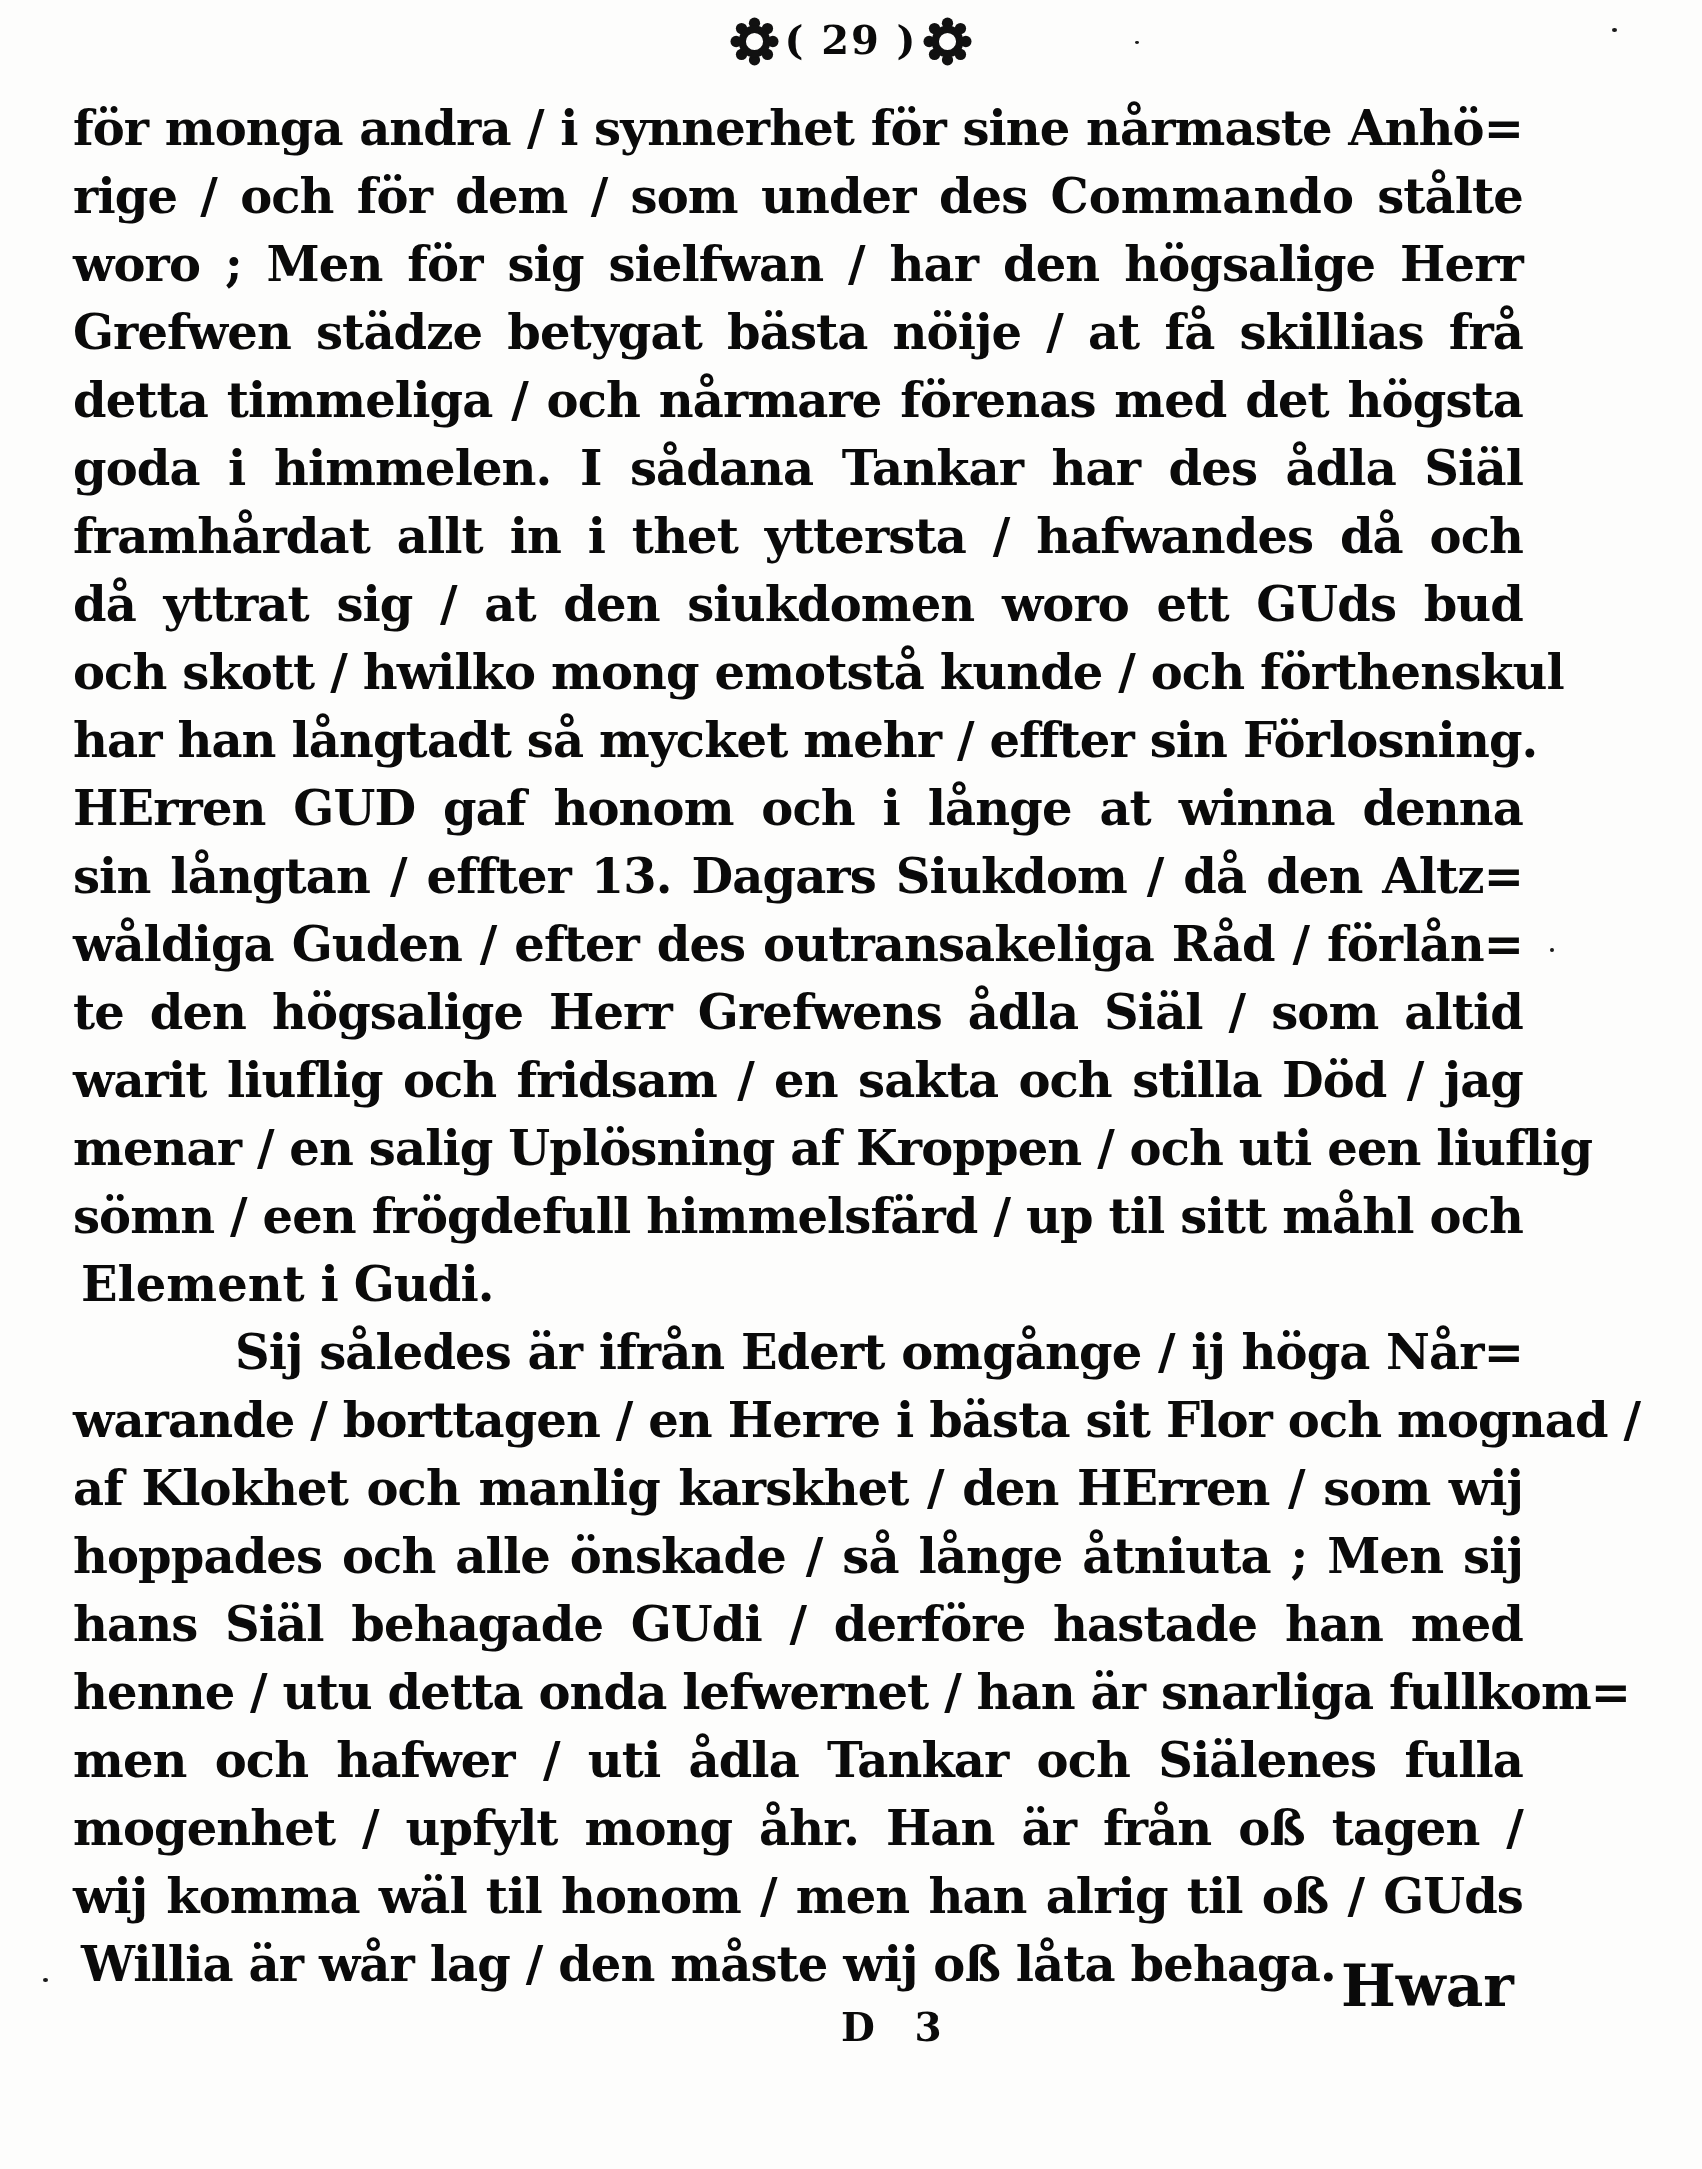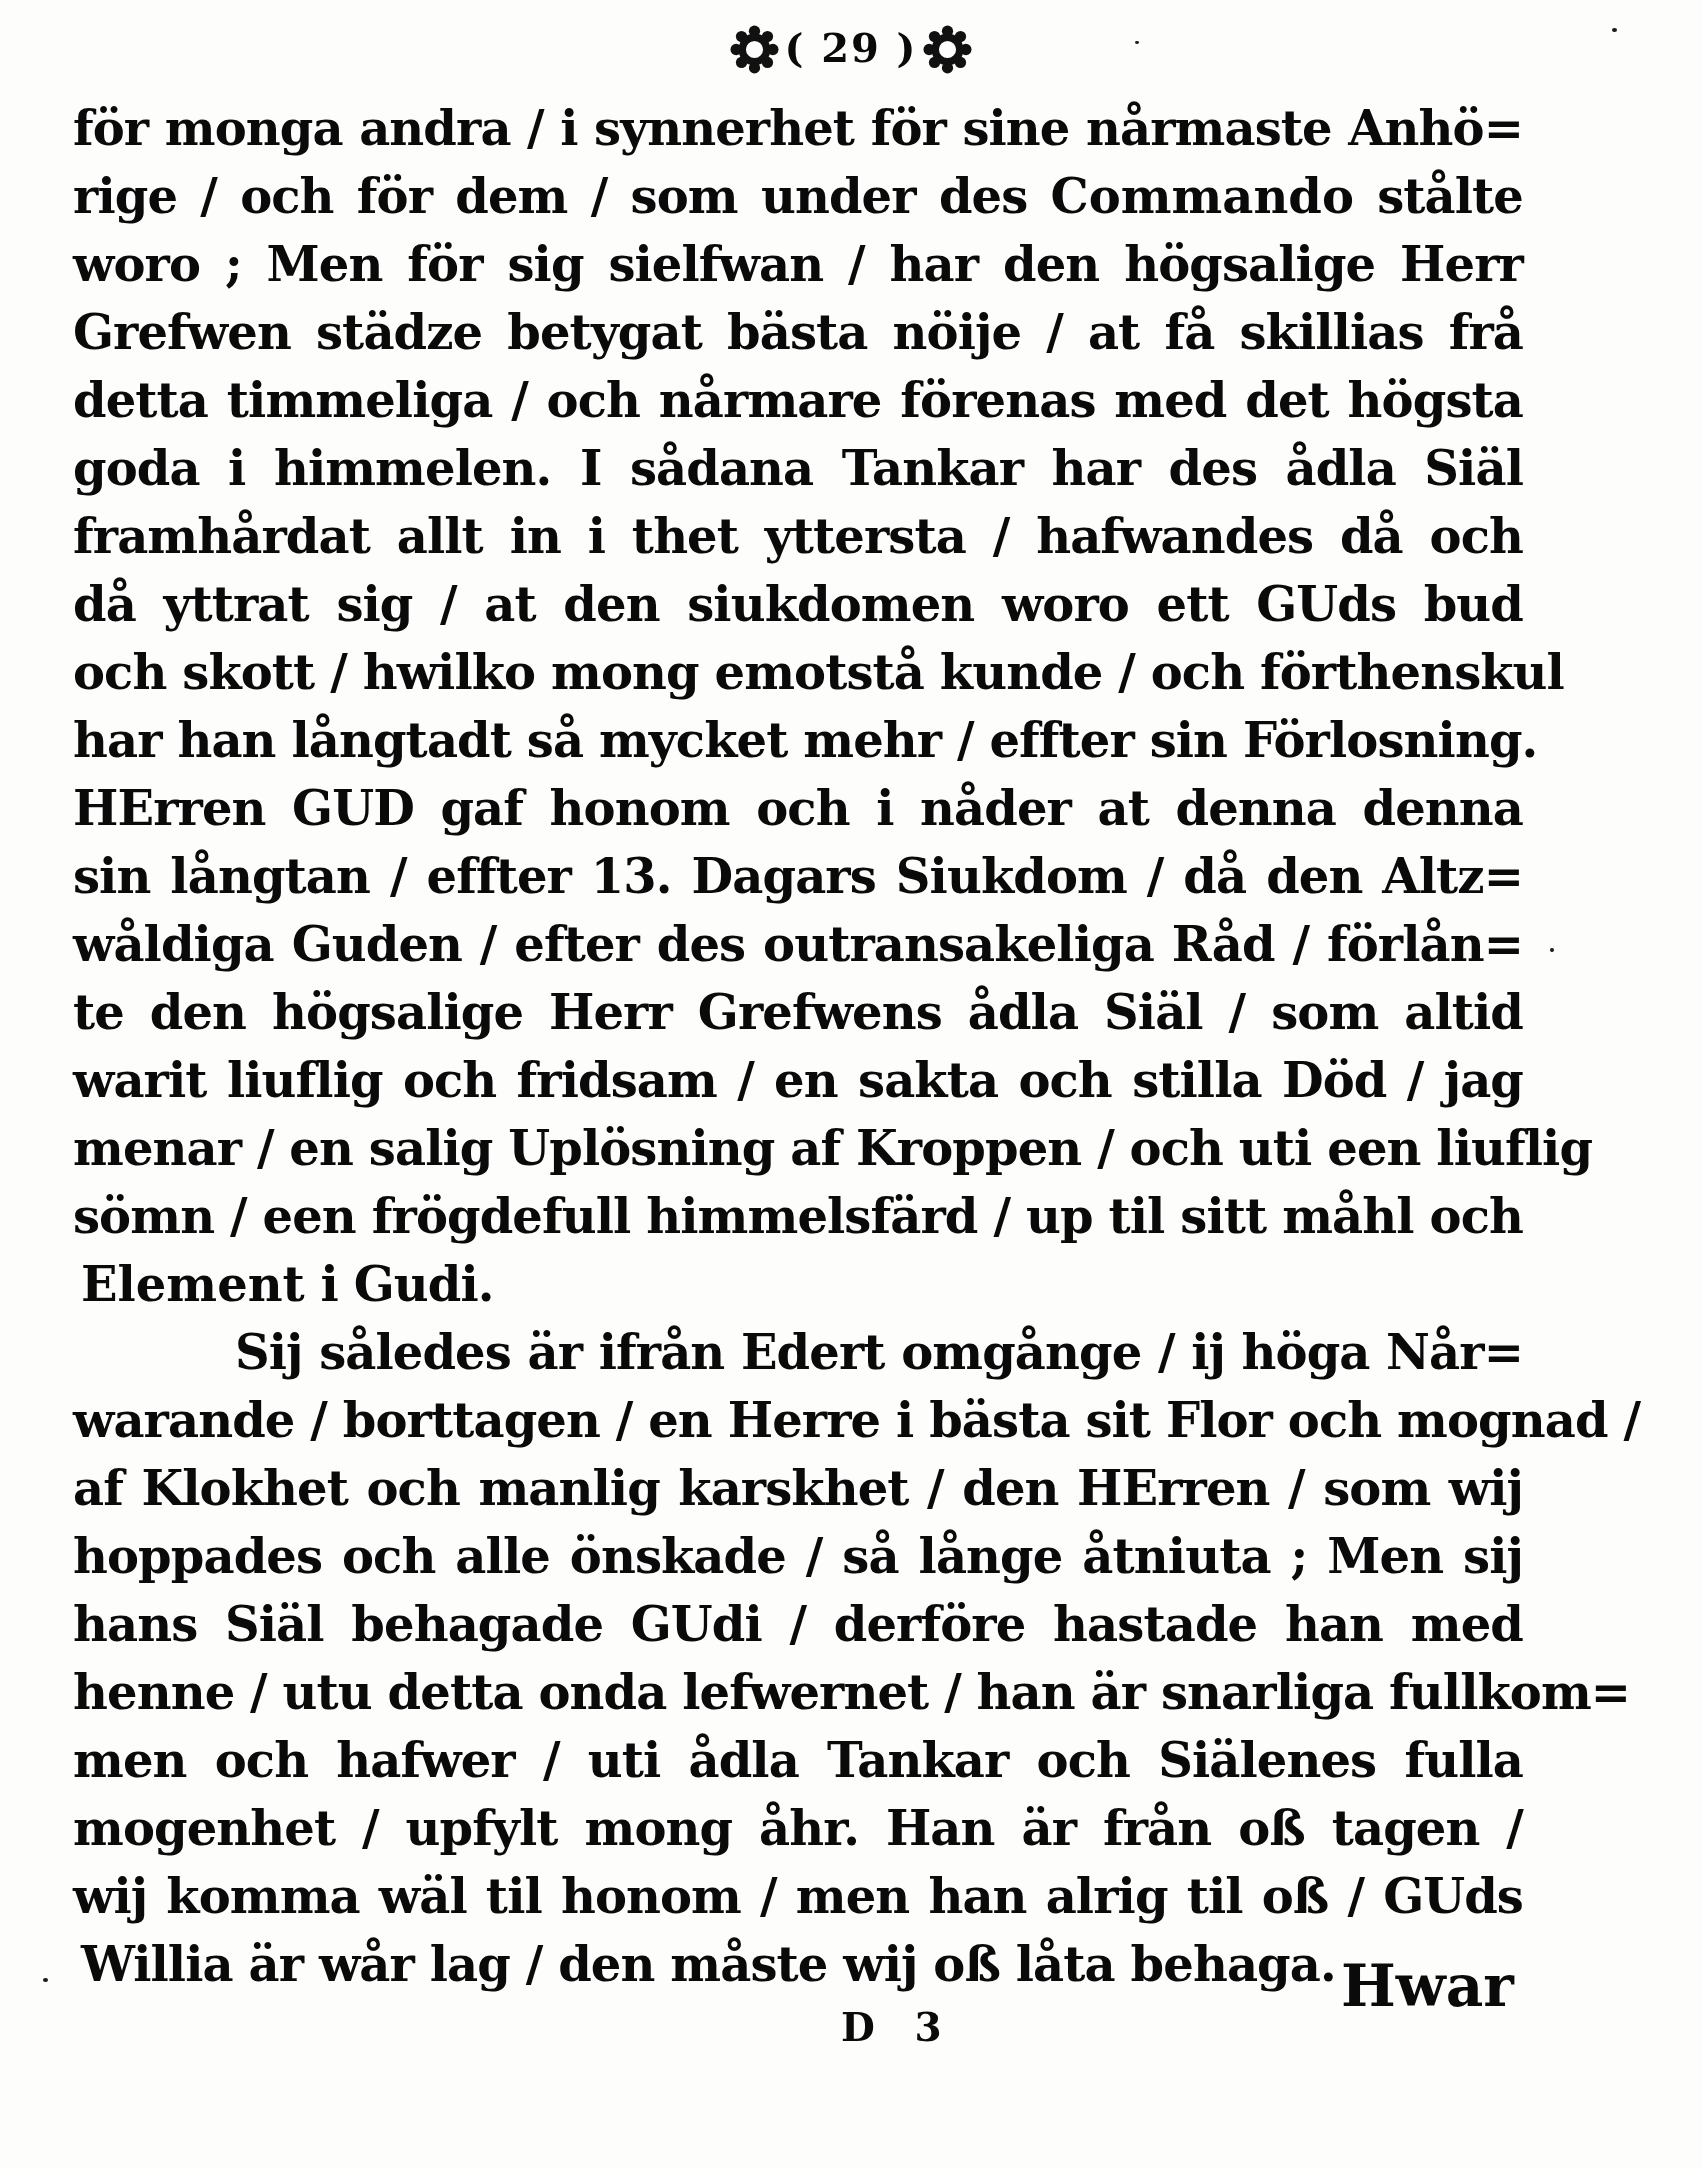--- a/index.html
+++ b/index.html
@@ -5,21 +5,21 @@
   html,body{margin:0;padding:0;background:#e8e8e8;}
   .page{
     position:relative;
     width:1702px;height:2169px;
     background:#fdfdfc;
     overflow:hidden;
     color:#0a0a0a;
     font-family:"DejaVu Serif", serif;
   }
   .header{
-    position:absolute;top:25px;left:0;width:1702px;
+    position:absolute;top:17px;left:0;width:1702px;
     text-align:center;
   }
   .header-inner{display:inline-flex;align-items:center;gap:5.6px;}
   .fleuron{display:inline-block;width:49px;height:49px;}
   .fleuron svg{display:block;}
   .pagenum{
     font-size:40px;font-weight:700;letter-spacing:1.9px;
     position:relative;top:-1.9px;
   }
   .textblock{
@@ -92,21 +92,21 @@
     <div class="line">för monga andra / i synnerhet för sine nårmaste Anhö=</div>
     <div class="line"><span>rige / och för dem / som under des </span><span class="roman">Commando</span><span> stålte</span></div>
     <div class="line">woro ; Men för sig sielfwan / har den högsalige Herr</div>
     <div class="line">Grefwen städze betygat bästa nöije / at få skillias frå</div>
     <div class="line">detta timmeliga / och nårmare förenas med det högsta</div>
     <div class="line">goda i himmelen. I sådana Tankar har des ådla Siäl</div>
     <div class="line">framhårdat allt in i thet yttersta / hafwandes då och</div>
     <div class="line">då yttrat sig / at den siukdomen woro ett GUds bud</div>
     <div class="line">och skott / hwilko mong emotstå kunde / och förthenskul</div>
     <div class="line">har han långtadt så mycket mehr / effter sin Förlosning.</div>
-    <div class="line">HErren GUD gaf honom och i nåder at denna denna</div>
+    <div class="line">HErren GUD gaf honom och i långe at winna denna</div>
     <div class="line">sin långtan / effter 13. Dagars Siukdom / då den Altz=</div>
     <div class="line">wåldiga Guden / efter des outransakeliga Råd / förlån=</div>
     <div class="line">te den högsalige Herr Grefwens ådla Siäl / som altid</div>
     <div class="line">warit liuflig och fridsam / en sakta och stilla Död / jag</div>
     <div class="line">menar / en salig Uplösning af Kroppen / och uti een liuflig</div>
     <div class="line">sömn / een frögdefull himmelsfärd / up til sitt måhl och</div>
     <div class="line short"><span class="roman">Element</span><span> i Gudi.</span></div>
     <div class="line indent">Sij således är ifrån Edert omgånge / ij höga Når=</div>
     <div class="line">warande / borttagen / en Herre i bästa sit Flor och mognad /</div>
     <div class="line">af Klokhet och manlig karskhet / den HErren / som wij</div>

